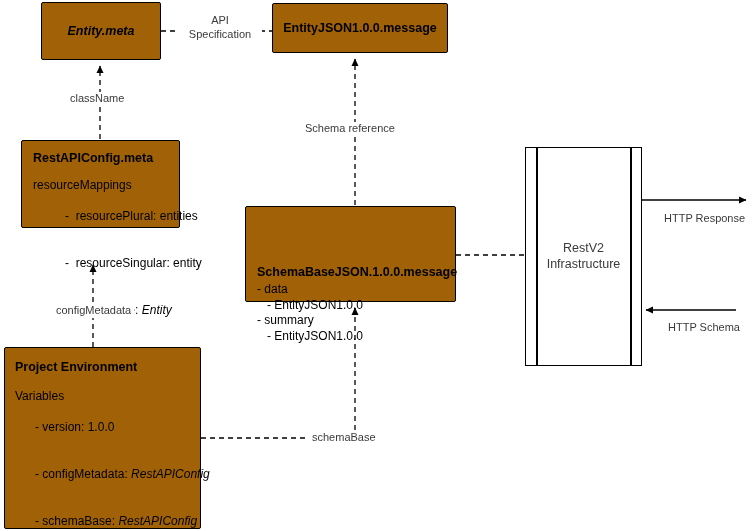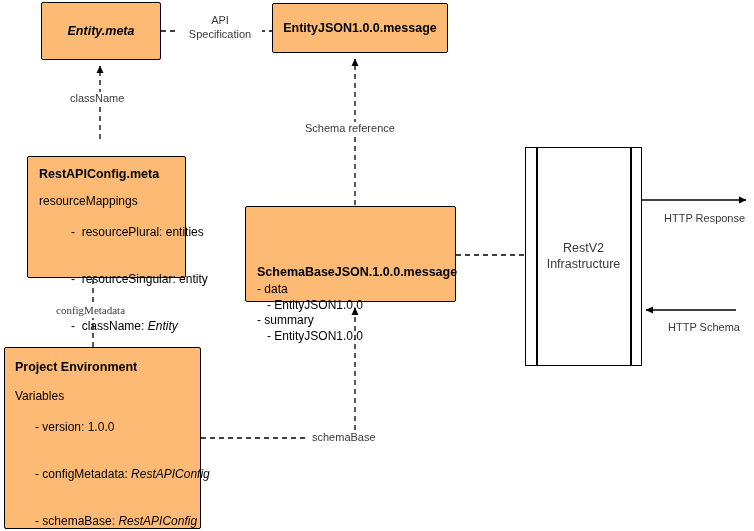--- a/index.html
+++ b/index.html
@@ -2,21 +2,21 @@
 <html><head>
 <meta charset="utf-8">
 <style>
   html,body{margin:0;padding:0;background:#ffffff;}
   body{width:754px;height:531px;overflow:hidden;
        font-family:"Liberation Sans","DejaVu Sans",sans-serif;
        color:#000000;}
   #canvas{position:relative;width:754px;height:531px;}
   svg.layer{position:absolute;left:0;top:0;width:754px;height:531px;}
 
-  .node{position:absolute;box-sizing:border-box;background:#fdba74;
+  .node{position:absolute;box-sizing:border-box;background:#a16207;
         border:1.6px solid #000000;border-radius:2px;}
   .node .ttl{font-size:12.5px;font-weight:bold;line-height:1.28;}
   .node .ttl.it{font-style:italic;font-weight:bold;}
   .node .ln{font-size:12px;line-height:1.30;white-space:pre;}
   .node .ln .it{font-style:italic;}
 
   
   .node.center{display:flex;align-items:center;justify-content:center;}
   .node.padded{padding:9px 11px 8px 11px;}
 
@@ -88,21 +88,21 @@
   </svg>
 
   <div class="node center" style="left:41px;top:2px;width:120px;height:58px;">
     <div class="ttl it">Entity.meta</div>
   </div>
 
   <div class="node center" style="left:272px;top:3px;width:176px;height:50px;">
     <div class="ttl">EntityJSON1.0.0.message</div>
   </div>
 
-  <div class="node padded" style="left:27px;top:140px;width:159px;height:122px;margin-top:16px;">
+  <div class="node padded" style="left:21px;top:140px;width:159px;height:88px;">
     <div class="ttl" style="margin-bottom:12px;">RestAPIConfig.meta</div>
     <div class="ln">resourceMappings</div>
     <div class="ln" style="padding-left:12px;">
       <span>-  resourcePlural: entities</span>
     </div>
     <div class="ln" style="padding-left:12px;">
       <span>-  resourceSingular: entity</span>
     </div>
     <div class="ln" style="padding-left:12px;">
       <span>-  className: </span><span class="it">Entity</span>
@@ -142,21 +142,21 @@
 
   <div class="edge-label" style="left:178px;top:14px;width:78px;">
     <div>API</div>
     <div>Specification</div>
   </div>
 
   <div class="edge-label" style="left:67px;top:92px;">className</div>
 
   <div class="edge-label" style="left:302px;top:122px;">Schema reference</div>
 
-  <div class="edge-label" style="left:53px;top:304px;font-family:Liberation Serif, serif;">configMetadata</div>
+  <div class="edge-label" style="left:53px;top:304px;">configMetadata</div>
 
   <div class="edge-label" style="left:309px;top:431px;">schemaBase</div>
 
   <div class="edge-label" style="left:661px;top:212px;">HTTP Response</div>
 
   <div class="edge-label" style="left:665px;top:321px;">HTTP Schema</div>
 
 </div>
 
 </body></html>

